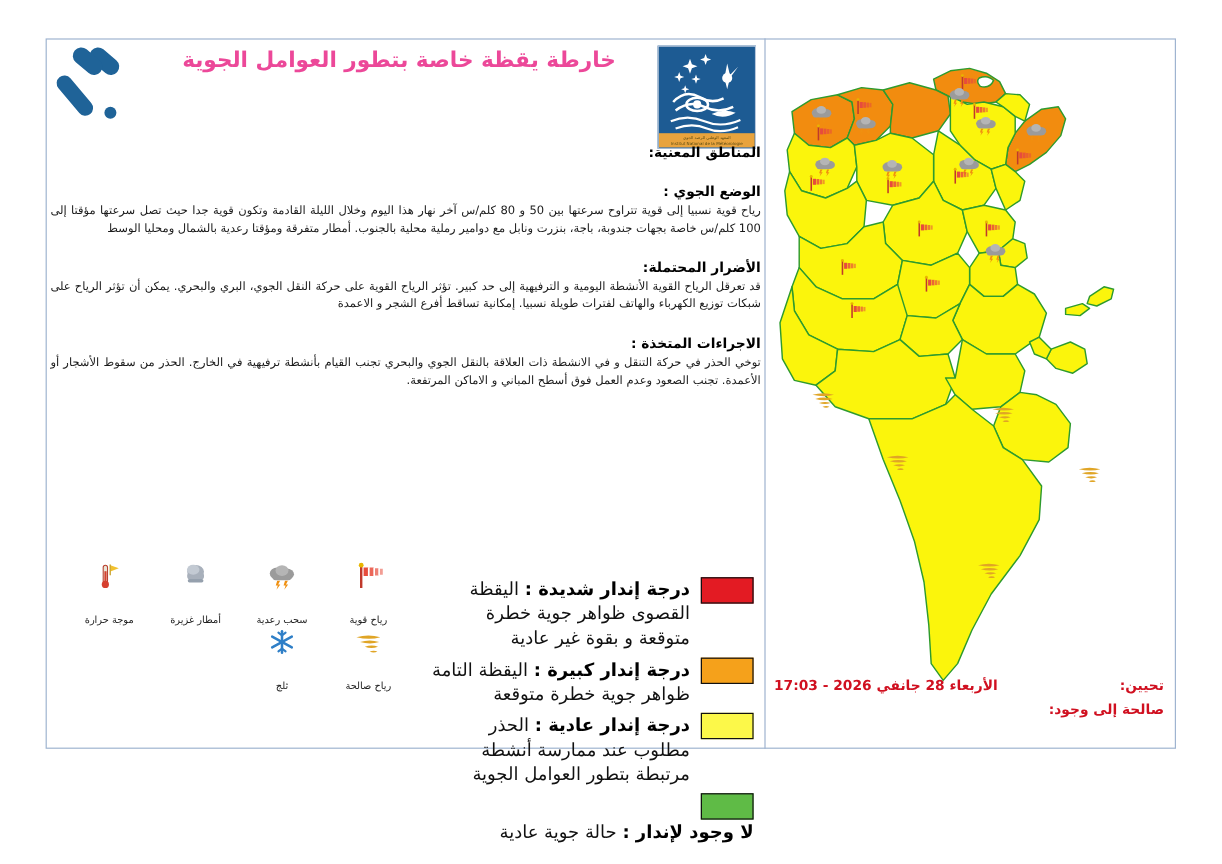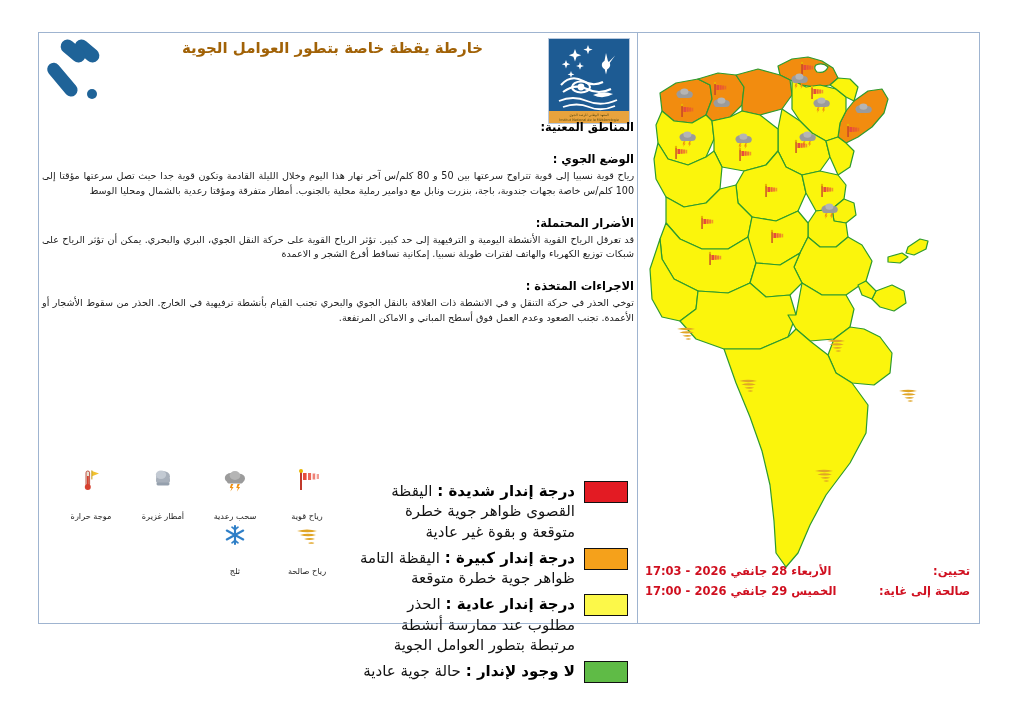--- a/index.html
+++ b/index.html
@@ -5,22 +5,22 @@
 <style>
   html,body{margin:0;padding:0;background:#ffffff;}
   body{width:1018px;height:720px;font-family:"DejaVu Sans","Liberation Sans",sans-serif;overflow:hidden;}
   .page{position:absolute;left:0;top:0;width:1018px;height:720px;background:#fff;}
   .frame{position:absolute;left:38px;top:32px;width:942px;height:592px;border:1px solid #9fb4d0;box-sizing:border-box;background:#fff;}
   .vdiv{position:absolute;left:637px;top:32px;width:1px;height:592px;background:#9fb4d0;}
 
   
   .logo-left{position:absolute;left:44px;top:36px;width:72px;height:72px;}
   .logo-right{position:absolute;left:548px;top:38px;width:82px;height:86px;background:#1d5b93;border:1px solid #b8c8dd;box-sizing:border-box;}
-  .title{position:absolute;left:130px;top:38px;width:405px;text-align:center;color:#a16207;
-         font-size:15px;font-weight:bold;line-height:1.45;direction:rtl;}
+  .title{position:absolute;left:130px;top:38px;width:405px;text-align:center;color:#ec4899;
+         font-size:18px;font-weight:bold;line-height:1.45;direction:rtl;}
 
   
   .txtcol{position:absolute;left:42px;top:120px;width:592px;direction:rtl;text-align:right;color:#111;}
   .sec{margin-bottom:11px;}
   .sec h3{margin:0 0 2px 0;font-size:11.5px;font-weight:bold;color:#000;line-height:1.3;}
   .sec p{margin:0;font-size:9.6px;line-height:1.55;color:#1a1a1a;text-align:justify;text-align-last:right;}
   .sec.gap{margin-bottom:17px;}
 
   
   .phen{position:absolute;left:55px;top:468px;width:300px;height:110px;direction:rtl;}
@@ -28,21 +28,21 @@
   .phen-item{width:72px;text-align:center;}
   .phen-ic{height:24px;display:flex;align-items:flex-end;justify-content:center;}
   .phen-lb{font-size:8.2px;color:#222;margin-top:20px;line-height:1.2;}
 
   
   .levels{position:absolute;left:360px;top:481px;width:268px;direction:rtl;}
   .lvl{display:flex;align-items:flex-start;margin-bottom:6px;}
   .sw{width:44px;height:22px;border:1px solid #111;flex:0 0 auto;margin-left:9px;box-sizing:border-box;}
   .lvl-txt{flex:1;text-align:right;font-size:15px;line-height:1.35;color:#111;padding-top:0px;}
   .lvl-txt b{font-weight:bold;color:#000;}
-  .lvl.last{margin-top:4px;}
+  .lvl.last{margin-top:4px;flex-direction:column;}
 
   
   .dates{position:absolute;left:645px;top:562px;width:325px;direction:rtl;color:#d01020;
          font-size:11.5px;font-weight:bold;line-height:1.7;}
   .drow{display:flex;justify-content:flex-start;gap:6px;}
   .dlab{flex:0 0 auto;}
   .dval{flex:1;text-align:left;}
 
   
   .mapwrap{position:absolute;left:640px;top:33px;width:339px;height:540px;}
@@ -269,22 +269,21 @@
     </div>
 
   </div>
 
   <div class="dates">
     <div class="drow">
       <span class="dlab">تحيين:</span>
       <span class="dval">الأربعاء 28 جانفي 2026 - 17:03</span>
     </div>
     <div class="drow">
-      <span class="dlab">صالحة إلى غاية:</span>
-      <span class="dval">الخميس 29 جانفي 2026 - 17:00</span>
+      <span class="dlab">صالحة إلى وجود:</span>
     </div>
   </div>
 
   <div class="mapwrap">
     <svg width="339" height="540" viewBox="0 0 339 540">
 
       <defs>
 
         <g id="ic-wind">
           <rect x="-0.6" y="-6" width="1.3" height="12" fill="#c0392b"></rect>

